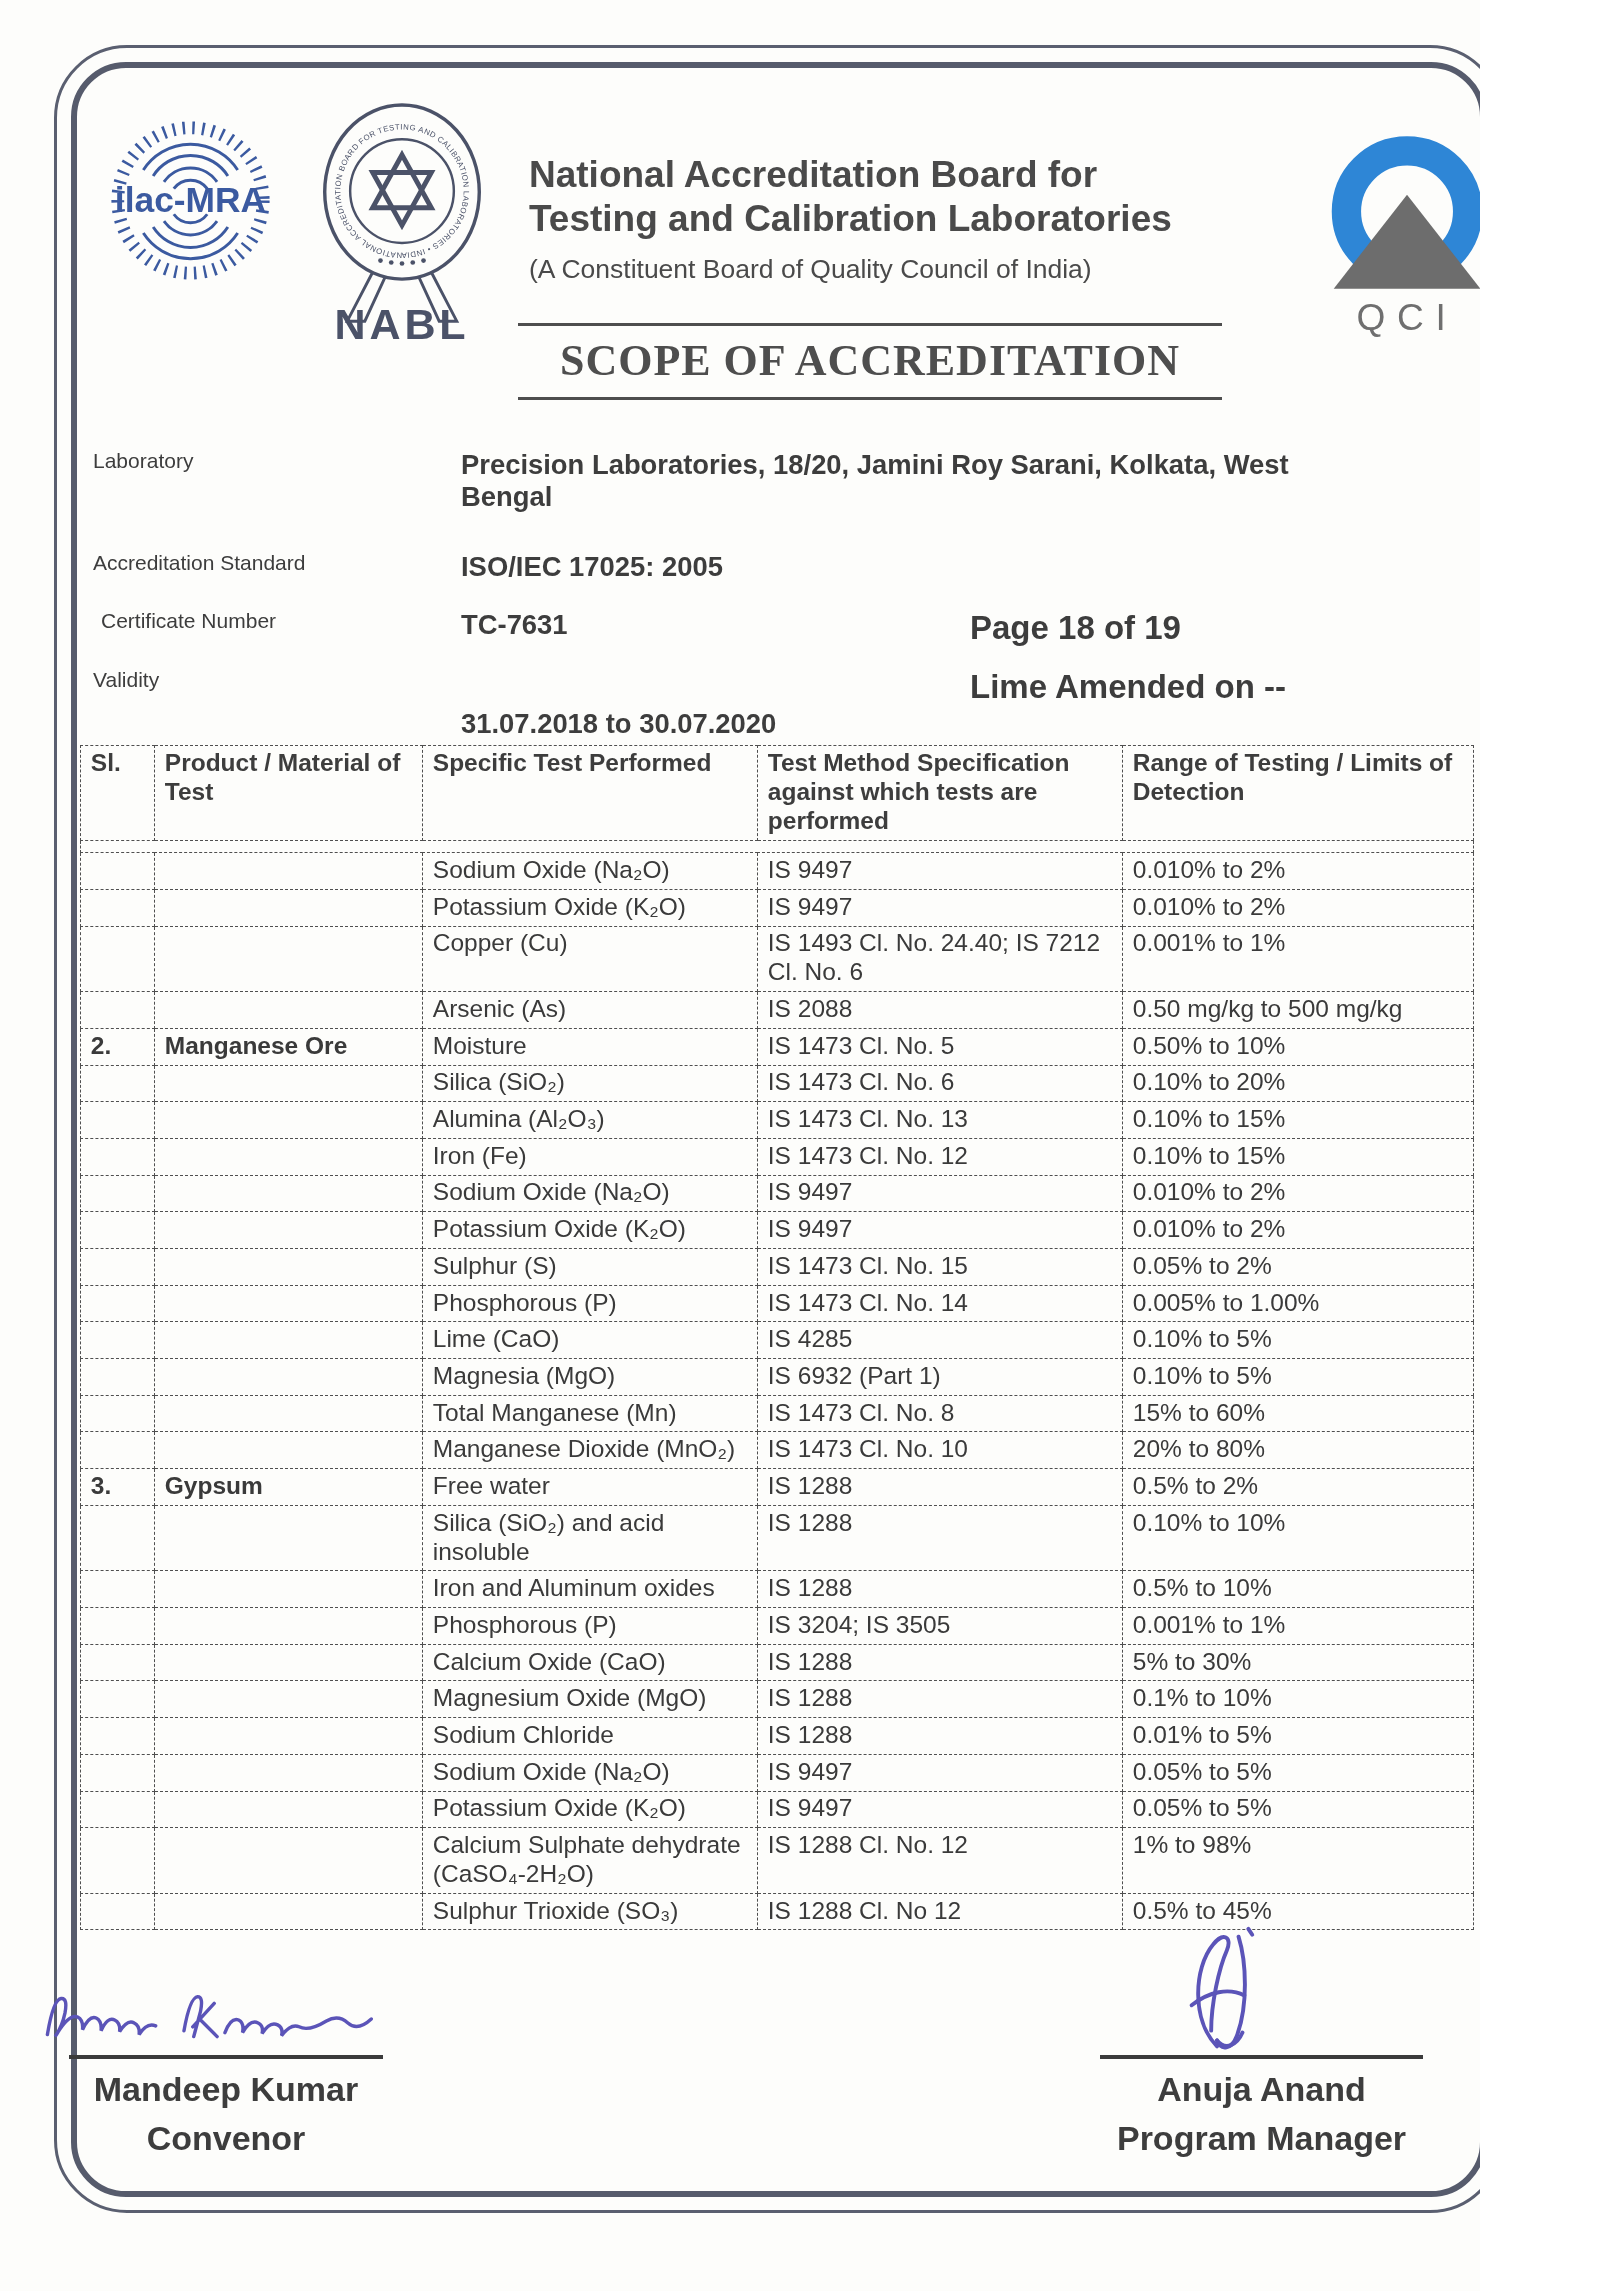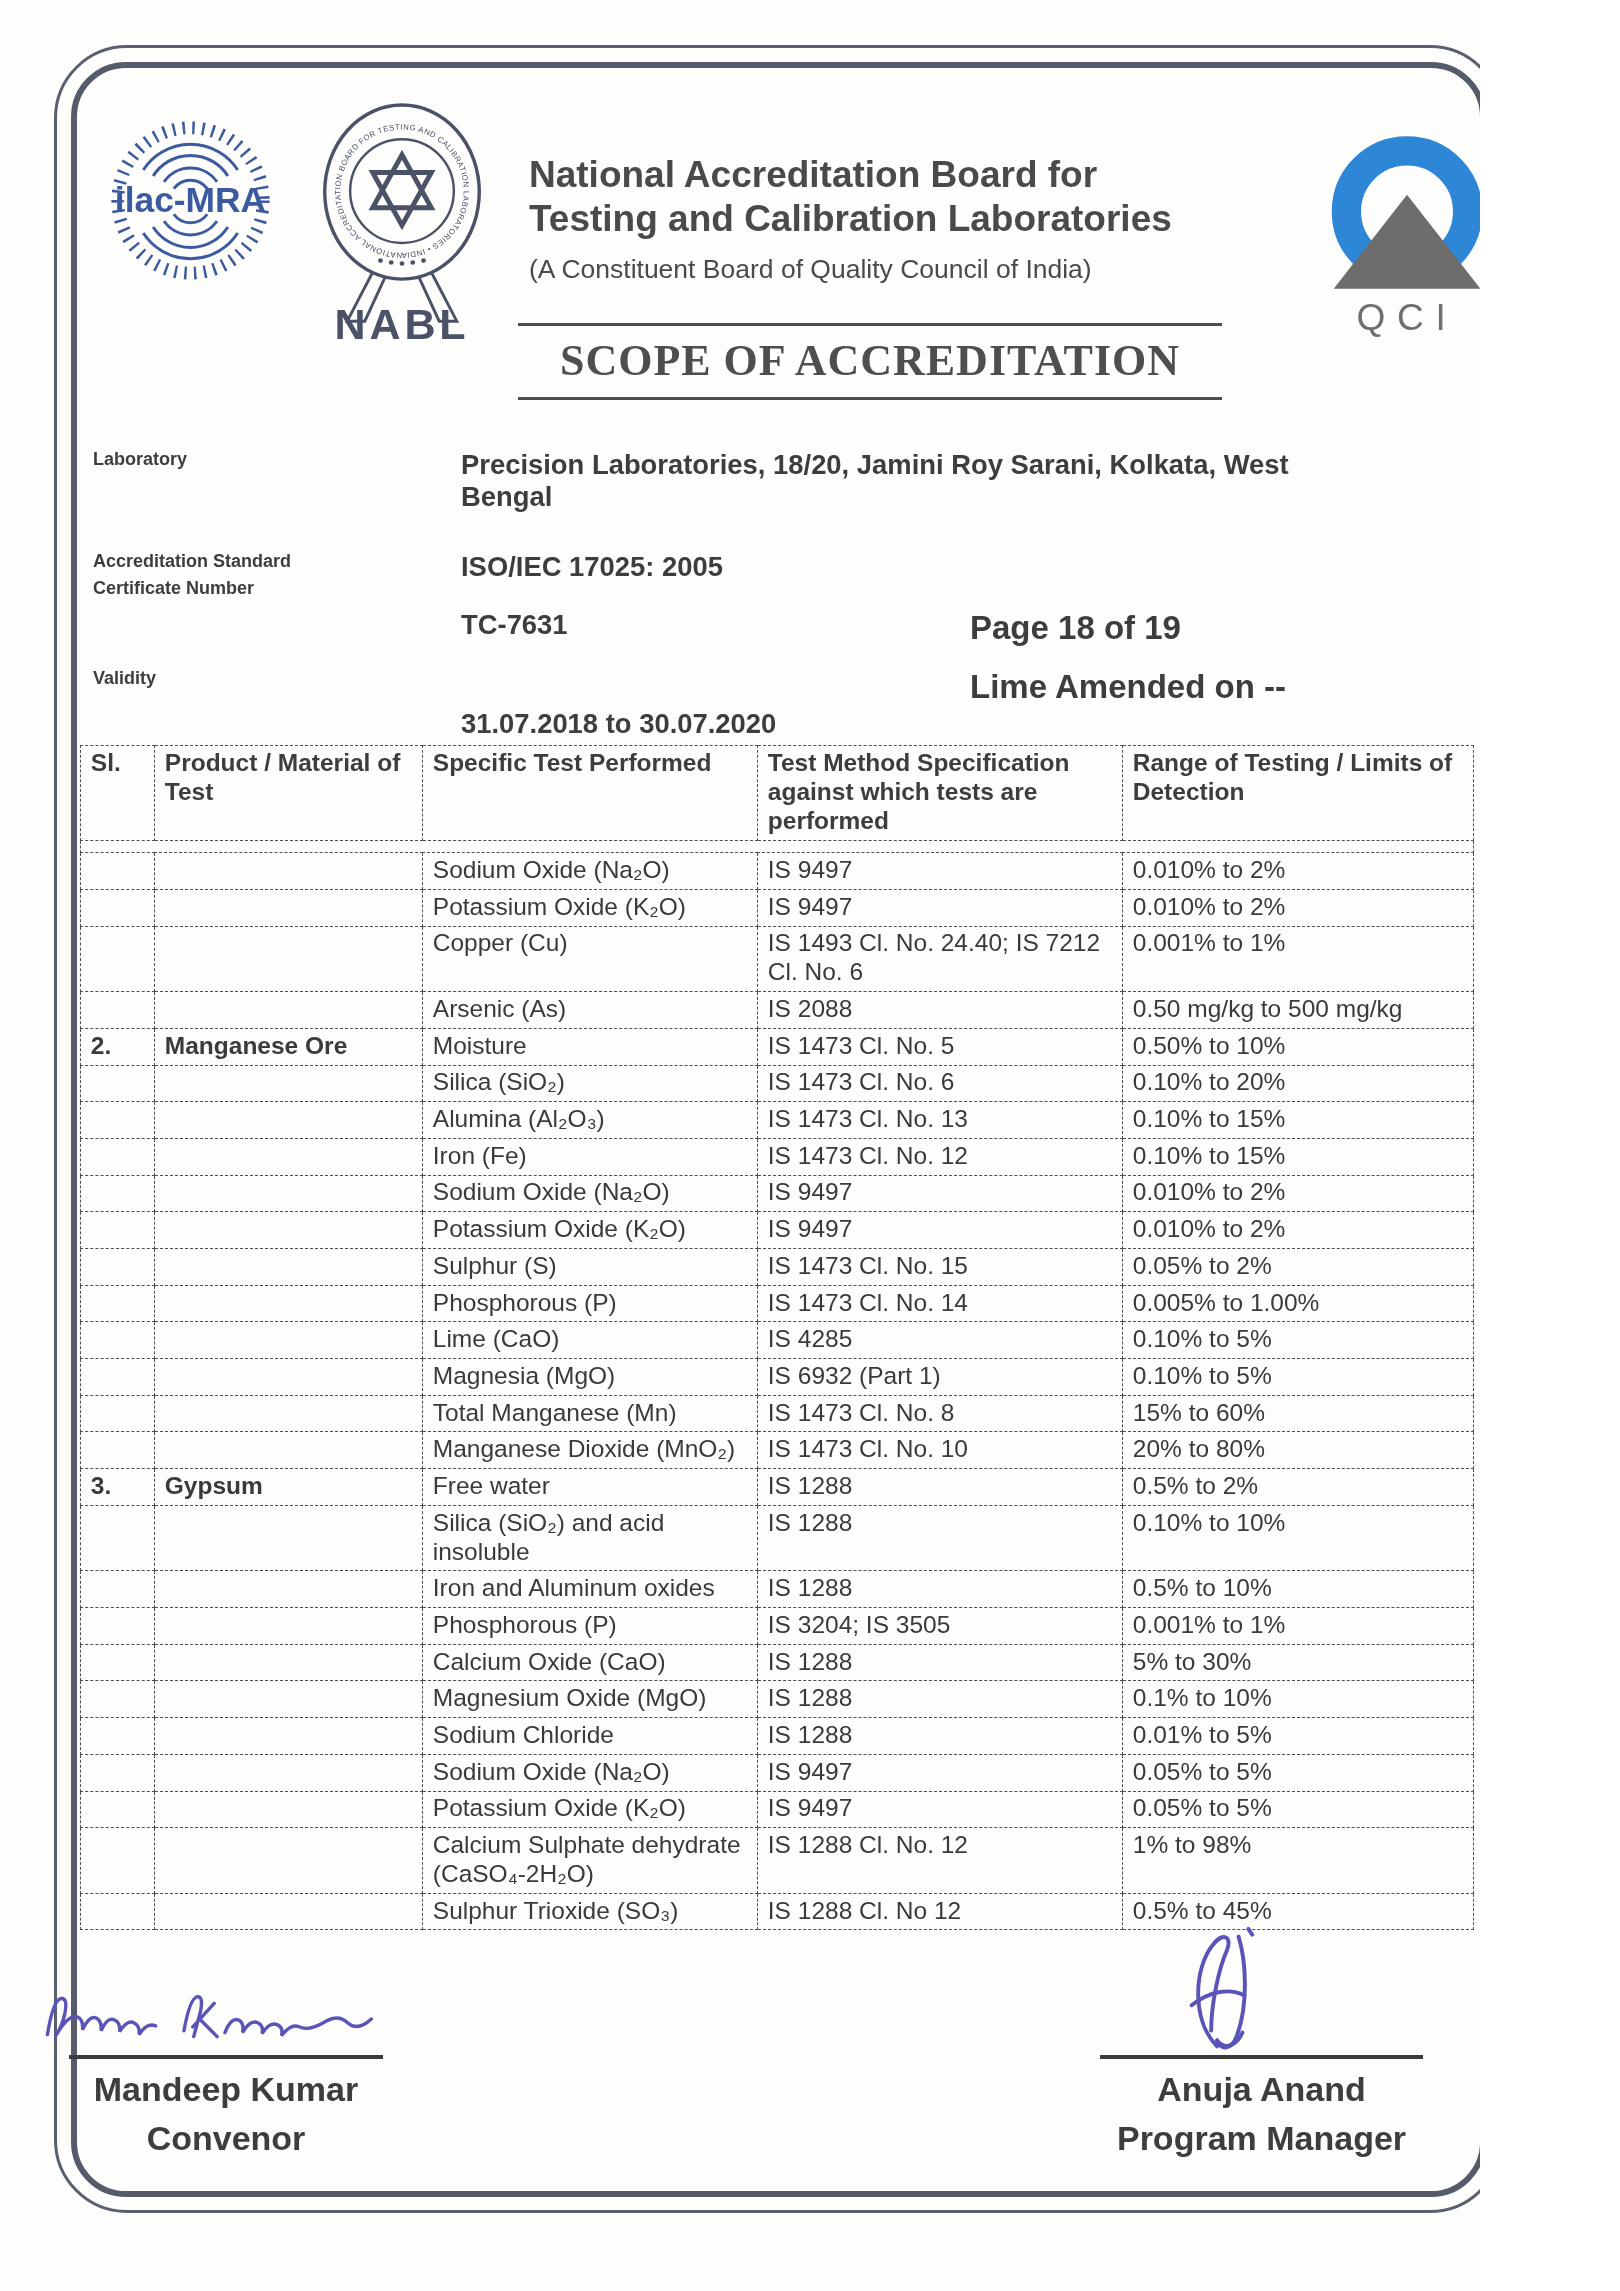--- a/index.html
+++ b/index.html
@@ -20,21 +20,21 @@
   .org-title { position:absolute; left:529px; top:153px; width:814px; }
   .org-title .t1 { font-size:37px; font-weight:bold; color:#4a4a4a; line-height:1.2; }
   .org-title .sub { margin-top:11.8px; font-size:26.5px; color:#4a4a4a; }
 
   .banner { position:absolute; left:518px; top:323px; width:704px; text-align:center; }
   .banner .rule { height:0; border-top:3.9px solid #4e4e4e; }
   .banner .txt { font-family:"Liberation Serif","DejaVu Serif",serif; font-weight:bold;
                  font-size:44px; letter-spacing:1px; color:#4e4e4e; padding:8.8px 0 10.8px 0; }
 
   
-  .info-label { position:absolute; left:93px; font-size:18px; font-weight:bold; }
+  .info-label { position:absolute; left:93px; font-size:21px; font-weight:normal; }
   .info-value { position:absolute; left:461px; font-size:27.4px; font-weight:bold; }
   .info-right { position:absolute; left:970px; font-size:33px; font-weight:bold; }
 
   
   table.scope { position:absolute; left:80px; top:745px; width:1392px;
                 border-collapse:collapse; table-layout:fixed; font-size:24.5px; color:#3a3a3a; }
   table.scope col.c1{width:74px;} table.scope col.c2{width:268px;} table.scope col.c3{width:335px;}
   table.scope col.c4{width:365px;} table.scope col.c5{width:351px;}
   table.scope th, table.scope td { border:1.6px dashed #4f4f4f; vertical-align:top;
                 text-align:left; padding:2.9px 9.8px 3.9px 9.8px; line-height:1.18; }
@@ -118,21 +118,21 @@
     <div class="txt">SCOPE OF ACCREDITATION</div>
     <div class="rule"></div>
   </div>
 
   <div class="info-label" style="top:449px;">Laboratory</div>
   <div class="info-value" style="top:449px; width:882px;">Precision Laboratories, 18/20, Jamini Roy Sarani, Kolkata, West Bengal</div>
 
   <div class="info-label" style="top:551px;">Accreditation Standard</div>
   <div class="info-value" style="top:551px;">ISO/IEC 17025: 2005</div>
 
-  <div class="info-label" style="top:578px;">Certificate Number</div>
+  <div class="info-label" style="top:609px;margin-left:8px;">Certificate Number</div>
   <div class="info-value" style="top:609px;">TC-7631</div>
   <div class="info-right" style="top:609px;">Page 18 of 19</div>
 
   <div class="info-label" style="top:668px;">Validity</div>
   <div class="info-value" style="top:668px;margin-top:40px;">31.07.2018 to 30.07.2020</div>
   <div class="info-right" style="top:668px;">Lime Amended on  --</div>
 
   <table class="scope">
     <colgroup>
         <col class="c1">

